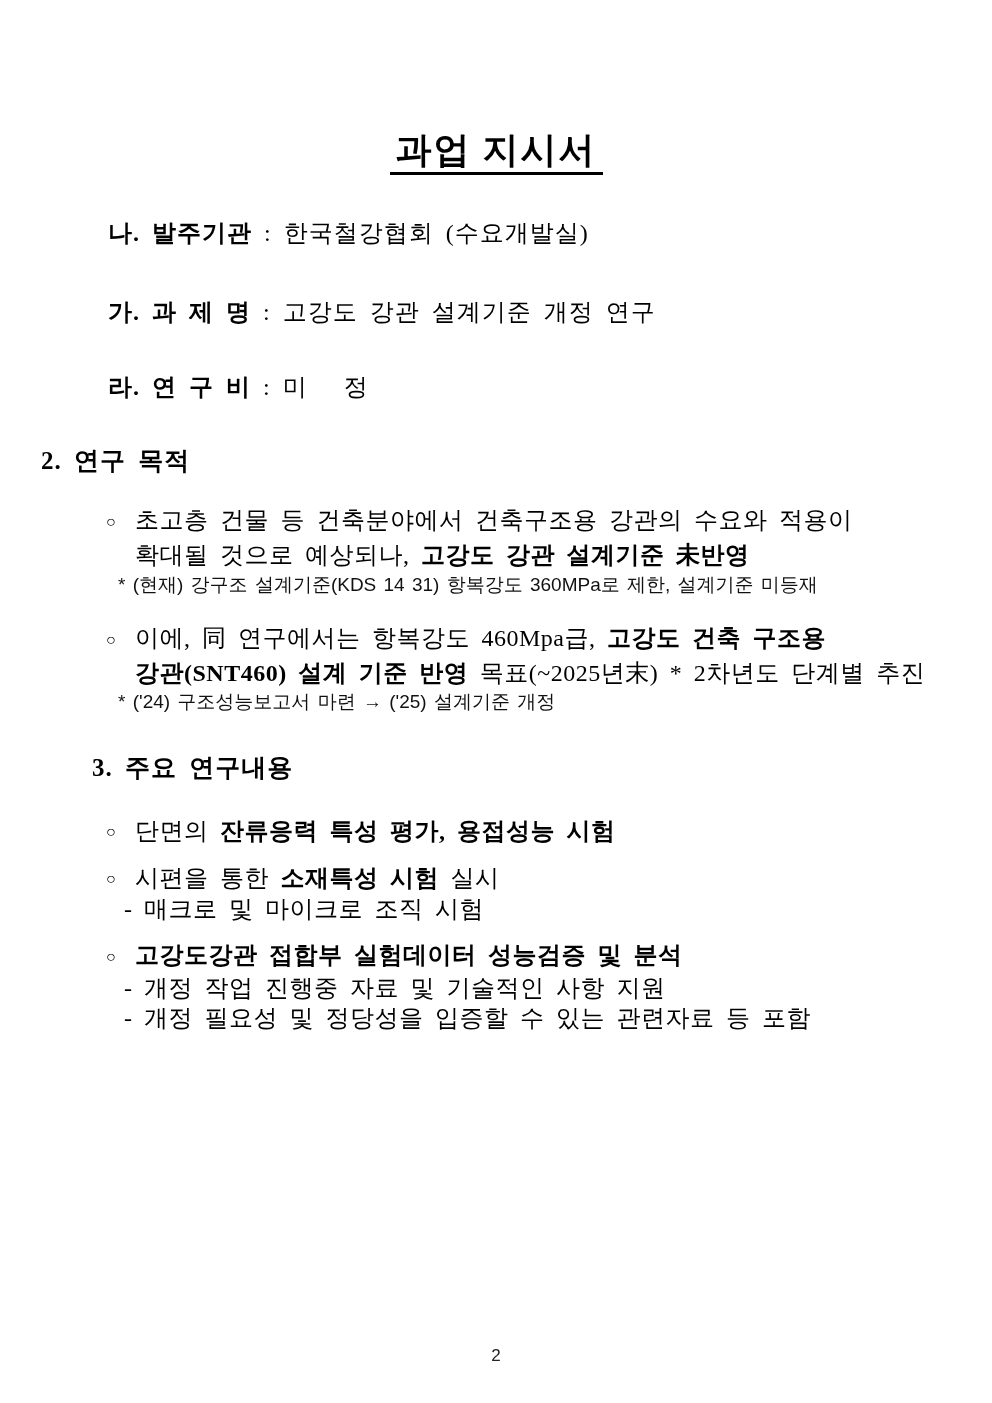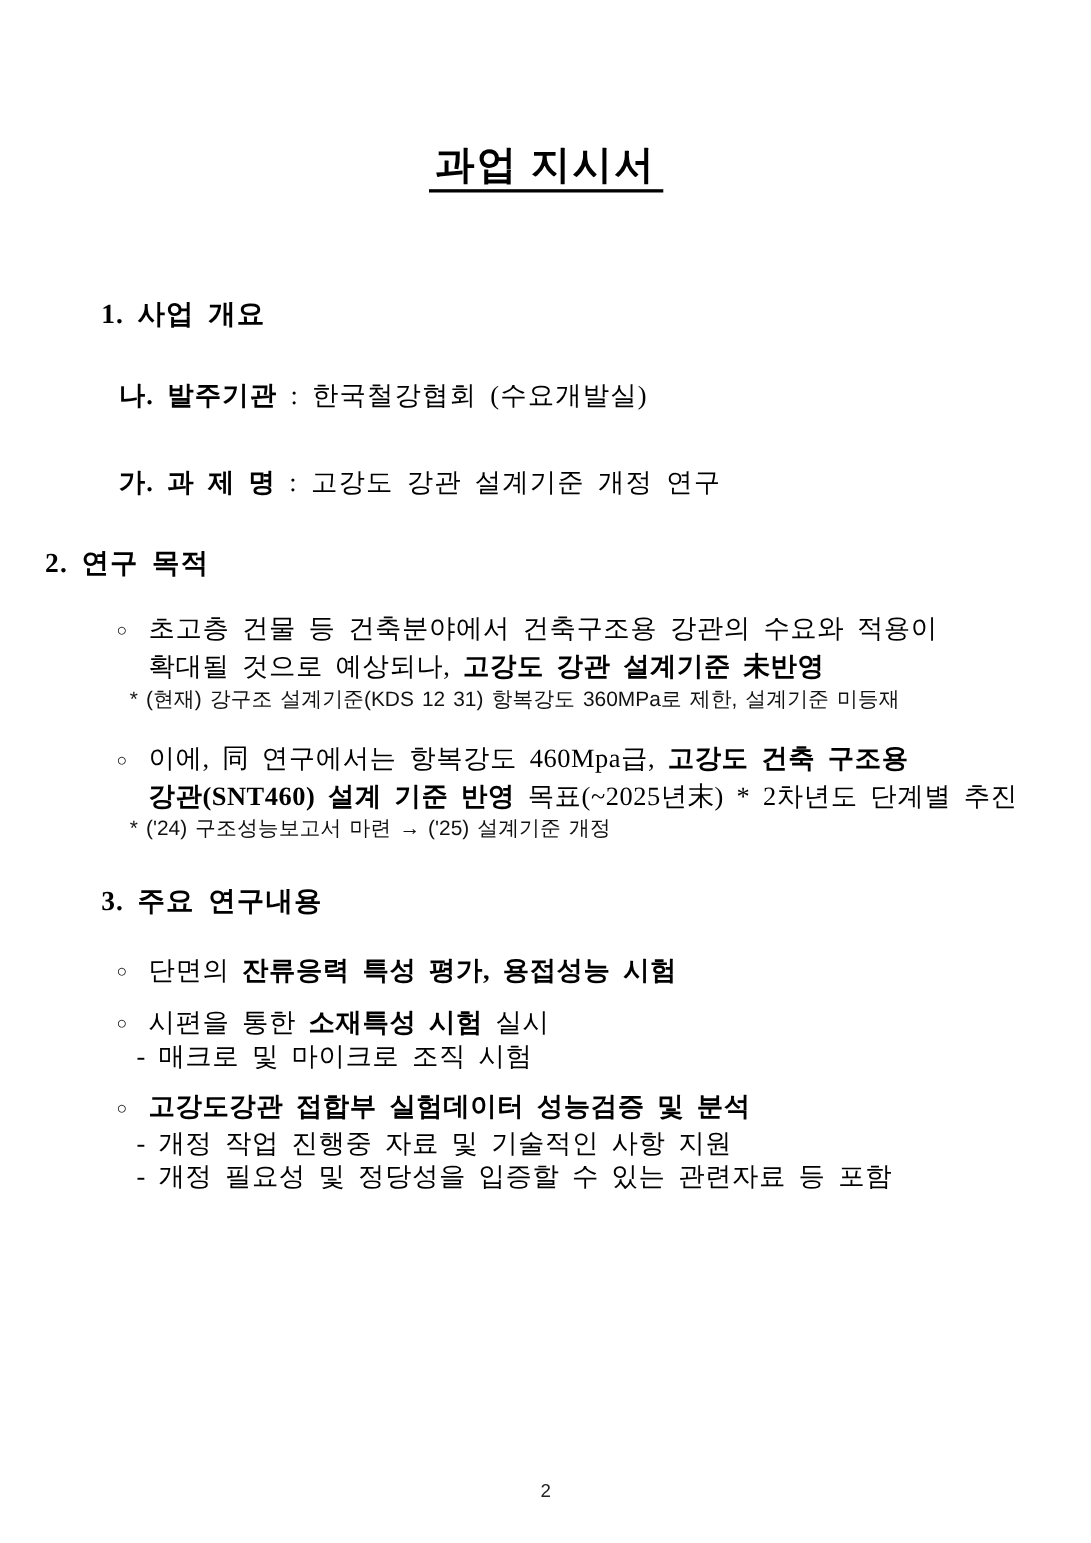--- a/index.html
+++ b/index.html
@@ -118,42 +118,44 @@
 </style>
 </head>
 <body>
 
 <div class="page">
 
   <div class="doc-title">
     <span class="underlined" data-bind="page.title">과업 지시서</span>
   </div>
 
-  <div class="sec-heading h1" data-bind="sections.0.heading">1. 사업 개요</div>
 
   <div class="sub-item mt-44">
     <span class="lbl" data-bind="sections.0.items.1.label">나. 발주기관</span><span data-bind="sections.0.items.1.sep"> : </span><span data-bind="sections.0.items.1.value">한국철강협회 (수요개발실)</span>
   </div>
 
   <div class="sub-item mt-49">
     <span class="lbl" data-bind="sections.0.items.0.label">가. 과 제 명</span><span data-bind="sections.0.items.0.sep"> : </span><span data-bind="sections.0.items.0.value">고강도 강관 설계기준 개정 연구</span>
   </div>
 
 
+  <div class="sub-item mt-45">
+    <span class="lbl" data-bind="sections.0.items.3.label">라. 연 구 비</span><span data-bind="sections.0.items.3.sep"> : </span><span data-bind="sections.0.items.3.value">미   정</span>
+  </div>
 
   <div class="sec-heading h2" data-bind="sections.1.heading">2. 연구 목적</div>
 
   <div class="bullet wrap2 mt-28">
     <span class="marker" data-bind="bullet_marker">○</span>
     <span class="btext">
       <span data-bind="sections.1.bullets.0.line1_normal">초고층 건물 등 건축분야에서 건축구조용 강관의 수요와 적용이</span><br>
       <span data-bind="sections.1.bullets.0.line2_normal">확대될 것으로 예상되나, </span><span class="b" data-bind="sections.1.bullets.0.line2_bold">고강도 강관 설계기준 未반영</span>
     </span>
   </div>
-  <div class="note mt-1" data-bind="sections.1.bullets.0.note">* (현재) 강구조 설계기준(KDS 12 31) 항복강도 360MPa로 제한, 설계기준 미등재</div>
+  <div class="note mt-1" data-bind="sections.1.bullets.0.note">* (현재) 강구조 설계기준(KDS 14 31) 항복강도 360MPa로 제한, 설계기준 미등재</div>
 
   <div class="bullet wrap2 mt-25">
     <span class="marker" data-bind="bullet_marker">○</span>
     <span class="btext">
       <span data-bind="sections.1.bullets.1.line1_normal">이에, 同 연구에서는 항복강도 460Mpa급, </span><span class="b" data-bind="sections.1.bullets.1.line1_bold">고강도 건축 구조용</span><br>
       <span class="b" data-bind="sections.1.bullets.1.line2_bold">강관(SNT460) 설계 기준 반영</span><span data-bind="sections.1.bullets.1.line2_normal"> 목표(~2025년末) * 2차년도 단계별 추진</span>
     </span>
   </div>
   <div class="note" data-bind="sections.1.bullets.1.note">* ('24) 구조성능보고서 마련 → ('25) 설계기준 개정</div>
 

